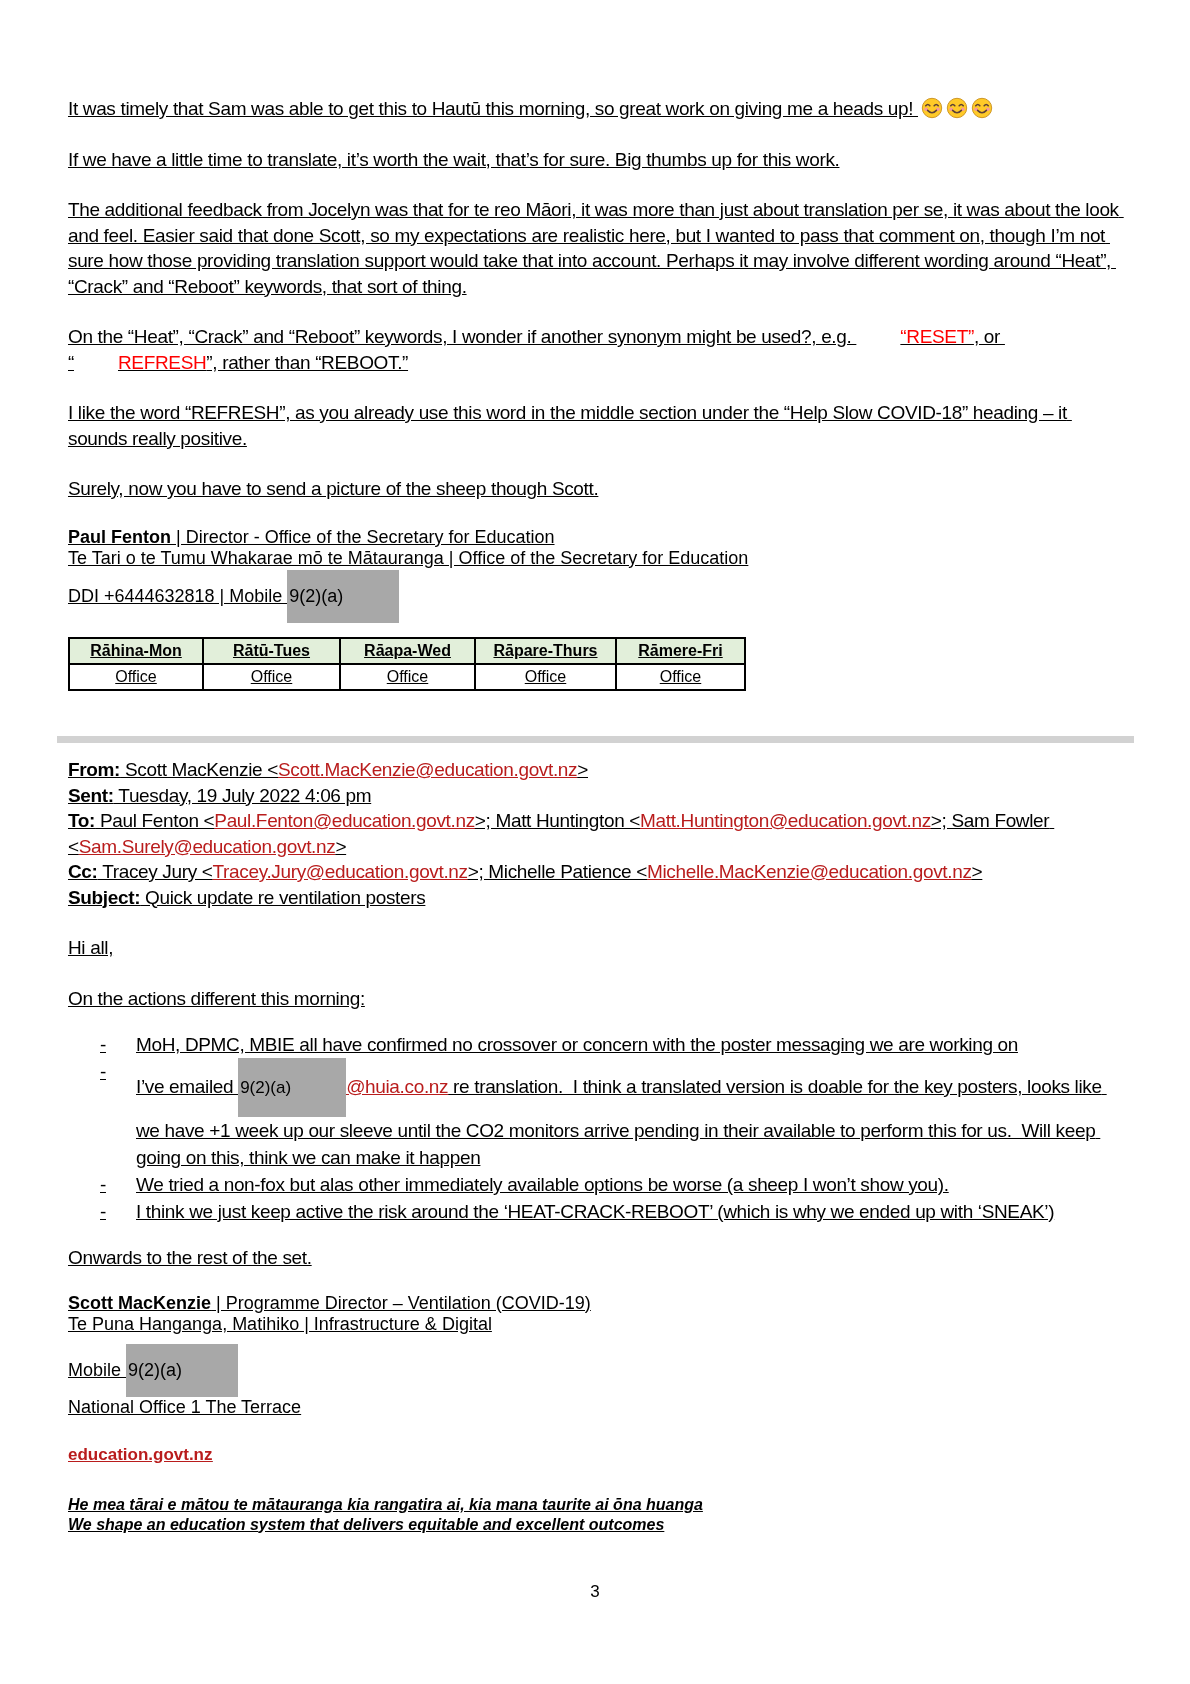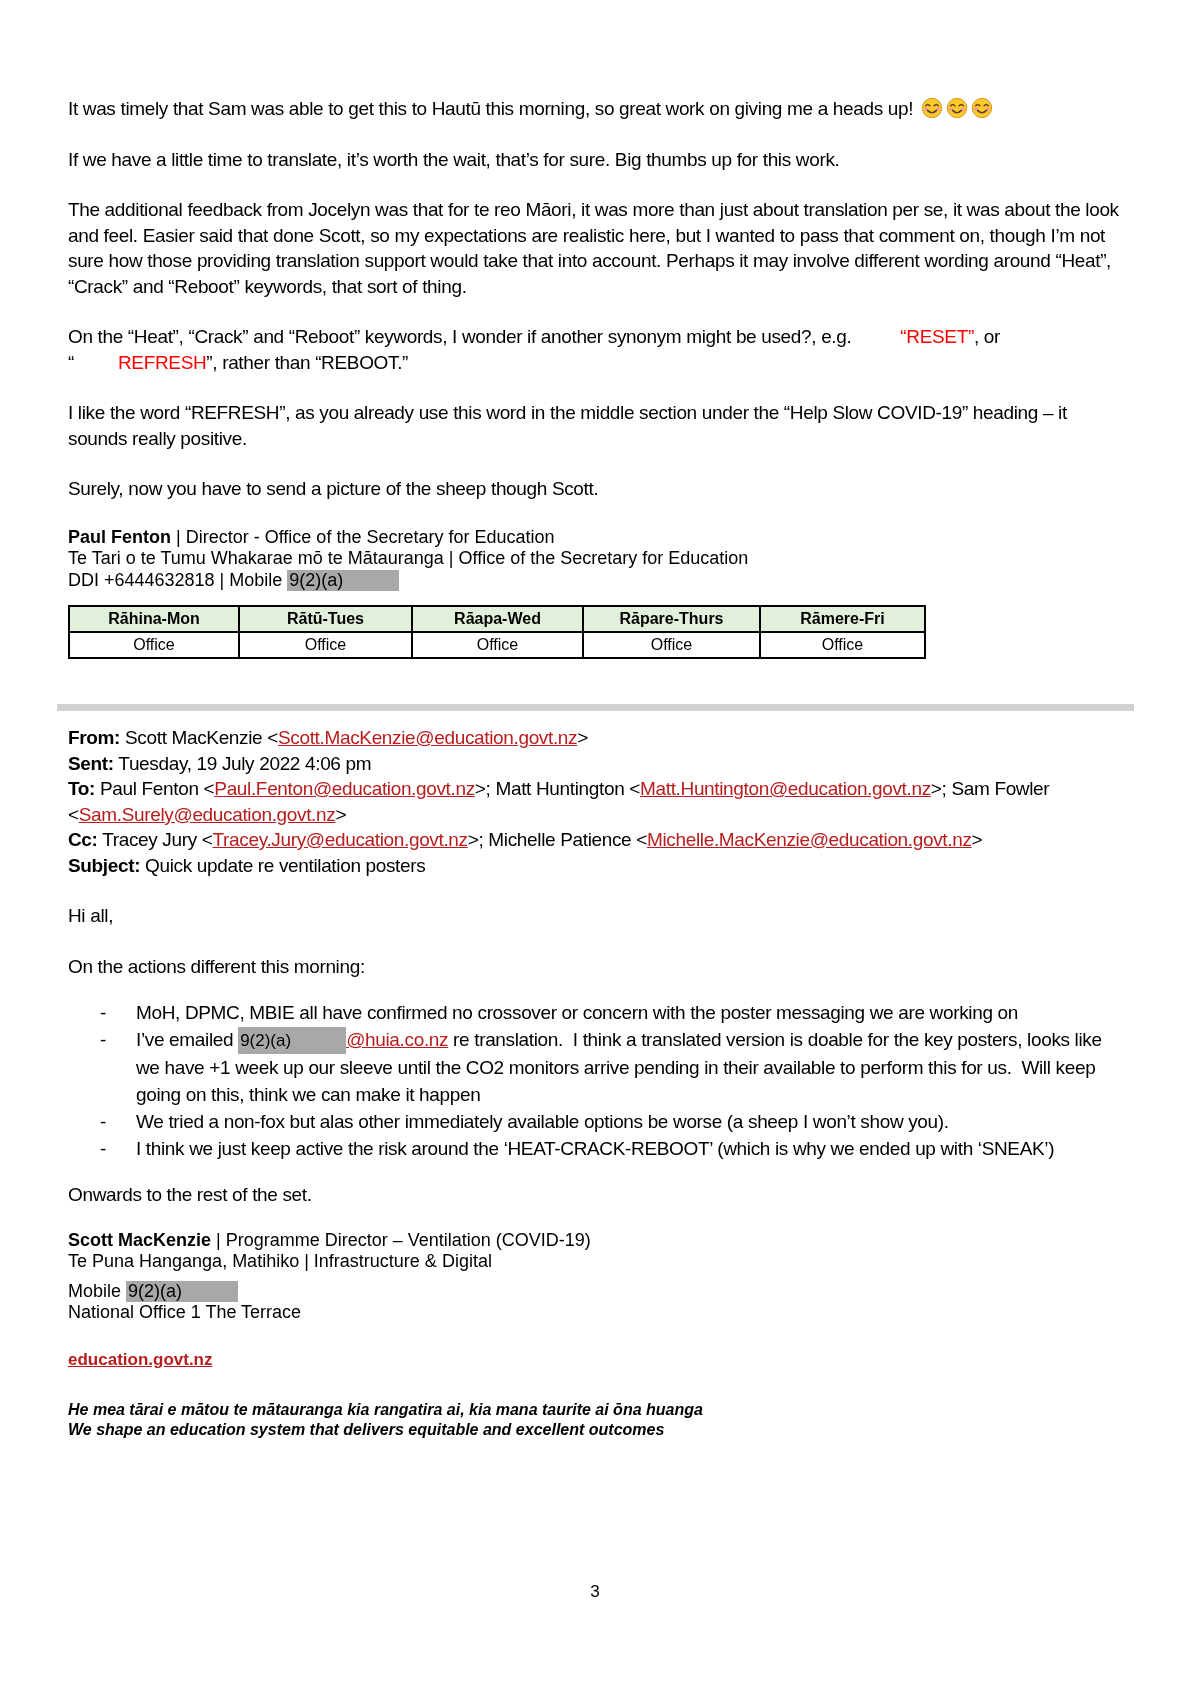--- a/index.html
+++ b/index.html
@@ -4,20 +4,21 @@
 <style>
   html,body { margin:0; padding:0; background:#ffffff; }
   .page {
     position:relative;
     width:1190px; height:1684px;
     background:#ffffff;
     font-family:"Liberation Sans","DejaVu Sans",sans-serif;
     color:#000;
     overflow:hidden;
     box-sizing:border-box;
+    text-decoration:underline;
   }
   .content { padding:96px 66px 0 68px; }
 
   
   .rt {
     font-size:19px;
     line-height:25.5px;
     letter-spacing:-0.35px;
     white-space:pre-wrap;
     margin:0 0 25px 0;
@@ -29,36 +30,36 @@
   .emoji { display:inline-block; width:22px; height:22px; vertical-align:-4px; margin-left:3px; }
 
   
   .sig { font-size:18px; line-height:21.5px; letter-spacing:0; white-space:pre-wrap; margin:0; }
   .sig b { font-weight:700; }
 
   .redact {
     background:#a8a8a8;
     color:#000;
     display:inline-block;
-    padding:0 2px;
+    padding:16px 2px;
     min-width:112px;
     box-sizing:border-box;
   }
   .redact.inline { min-width:108px; font-size:17px; letter-spacing:0; }
 
   
   table.sched {
     border-collapse:collapse;
     margin:14px 0 45px 0;
   }
   table.sched th, table.sched td {
     border:2px solid #000;
     font-size:16px;
     text-align:center;
-    padding:1px 20px;
+    padding:1px 2px;
     height:22px;
   }
   table.sched th { background:#e2efda; font-weight:700; }
 
   .divider {
     height:7px;
     background:#d2d2d2;
     margin:0 -10px 14px -11px;
   }
 
@@ -117,21 +118,21 @@
             <path d="M5.2 9.6 Q7.4 6.8 9.6 9.6" stroke="#5D4037" stroke-width="1.7" fill="none" stroke-linecap="round"></path>
             <path d="M14.4 9.6 Q16.6 6.8 18.8 9.6" stroke="#5D4037" stroke-width="1.7" fill="none" stroke-linecap="round"></path>
             <circle cx="5.6" cy="13.4" r="2" fill="#F48FB1" opacity="0.85"></circle>
             <circle cx="18.4" cy="13.4" r="2" fill="#F48FB1" opacity="0.85"></circle>
             <path d="M7.2 14.6 Q12 19.6 16.8 14.6" stroke="#5D4037" stroke-width="1.7" fill="none" stroke-linecap="round"></path>
           </svg></span></p>
 
     <p class="rt">If we have a little time to translate, it’s worth the wait, that’s for sure. Big thumbs up for this work.</p>
     <p class="rt">The additional feedback from Jocelyn was that for te reo Māori, it was more than just about translation per se, it was about the look and feel. Easier said that done Scott, so my expectations are realistic here, but I wanted to pass that comment on, though I’m not sure how those providing translation support would take that into account. Perhaps it may involve different wording around “Heat”, “Crack” and “Reboot” keywords, that sort of thing.</p>
     <p class="rt"><span>On the “Heat”, “Crack” and “Reboot” keywords, I wonder if another synonym might be used?, e.g. </span><span class="red">“RESET”</span><span>, or “</span><span class="red">REFRESH</span><span>”, rather than “REBOOT.”</span></p>
-    <p class="rt">I like the word “REFRESH”, as you already use this word in the middle section under the “Help Slow COVID-19” heading – it sounds really positive.</p>
+    <p class="rt">I like the word “REFRESH”, as you already use this word in the middle section under the “Help Slow COVID-18” heading – it sounds really positive.</p>
     <p class="rt">Surely, now you have to send a picture of the sheep though Scott.</p>
 
     <div>
       <p class="sig"><b>Paul Fenton</b><span> | Director - Office of the Secretary for Education</span></p>
       <p class="sig">Te Tari o te Tumu Whakarae mō te Mātauranga | Office of the Secretary for Education</p>
       <p class="sig"><span>DDI +6444632818 | Mobile </span><span class="redact">9(2)(a)</span></p>
     </div>
 
     <table class="sched">
       <tbody>

